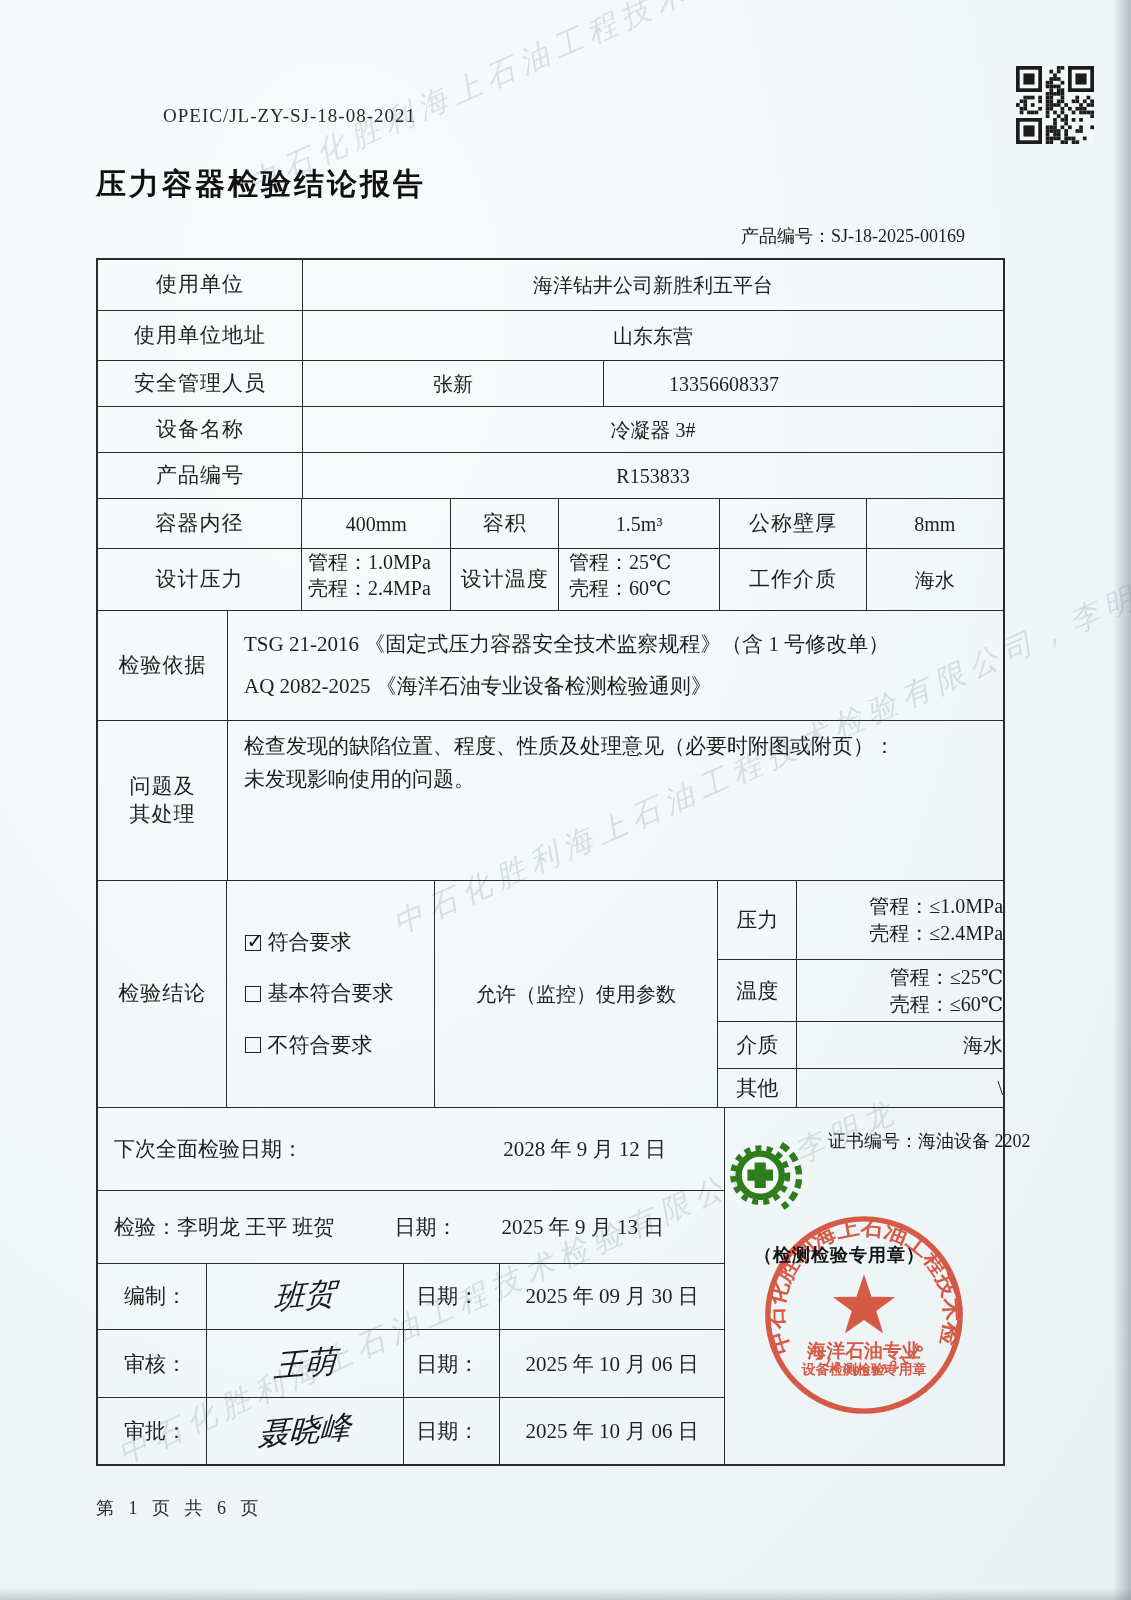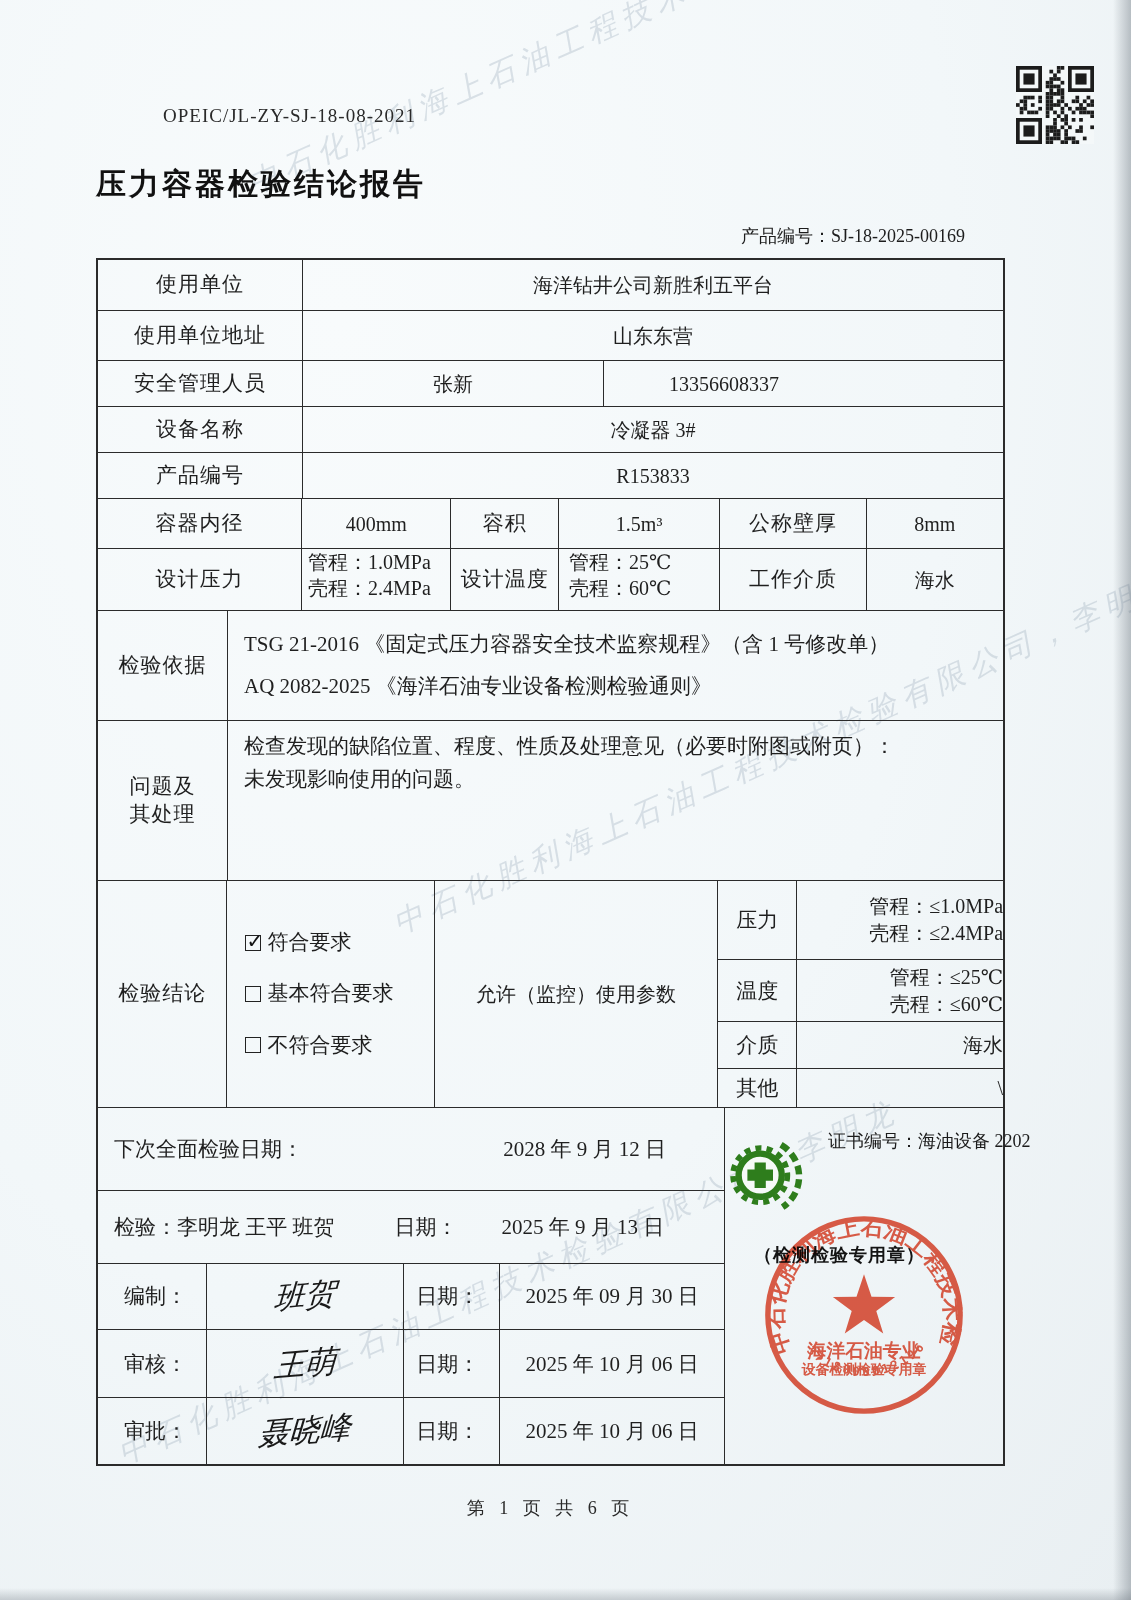--- a/index.html
+++ b/index.html
@@ -11,21 +11,21 @@
   .edge-b { position:absolute; bottom:0; left:0; width:100%; height:12px;
             background:linear-gradient(to bottom, rgba(0,0,0,0), rgba(90,100,110,.28)); }
   .wm { position:absolute; white-space:nowrap; font-size:30px; letter-spacing:7px;
         color:rgba(110,130,155,.22); transform:rotate(-24deg); transform-origin:left center;
         font-style:italic; pointer-events:none; }
   .doc-code { position:absolute; left:163px; top:105px; font-size:19px; letter-spacing:1px; color:#2a2a2a; }
   .title { position:absolute; left:96px; top:164px; width:909px; 
            font-size:30px; font-weight:bold; letter-spacing:3px; color:#111; }
   .report-no { position:absolute; right:166px; top:224px; font-size:18px; color:#1d1d1d; }
   .qr { position:absolute; left:1016px; top:66px; }
-  .footer { position:absolute; left:96px; top:1496px; width:909px; text-align:center;
+  .footer { position:absolute; left:96px; top:1496px; width:909px; 
             font-size:18px; letter-spacing:5px; color:#2a2a2a; }
 
   .tbl { position:absolute; left:96px; top:258px; width:909px; border:2.5px solid #2b2b2b; background:transparent; }
   .row { display:flex; border-top:1.5px solid #2b2b2b; }
   .row:first-child { border-top:none; }
   .cell { display:flex; align-items:center; justify-content:center; border-left:1.5px solid #2b2b2b;
           font-size:20px; line-height:1.3; text-align:center; }
   .cell:first-child { border-left:none; }
   .lab { font-size:21px; letter-spacing:1px; }
   .flex1 { flex:1; }

